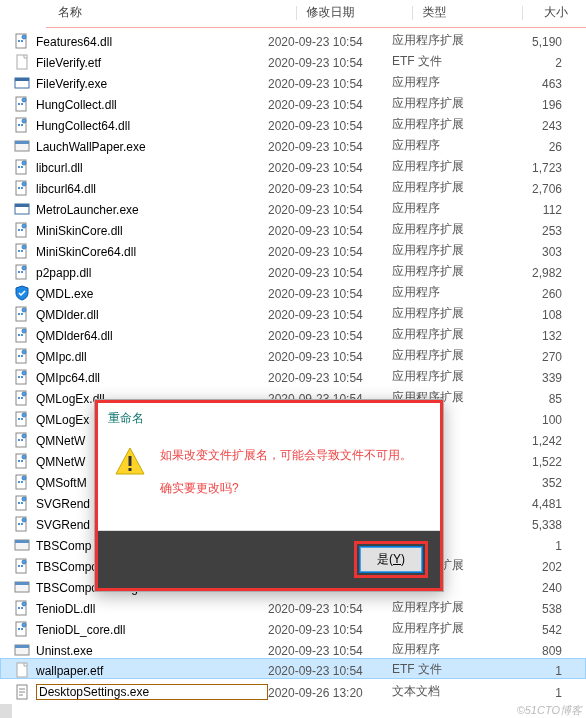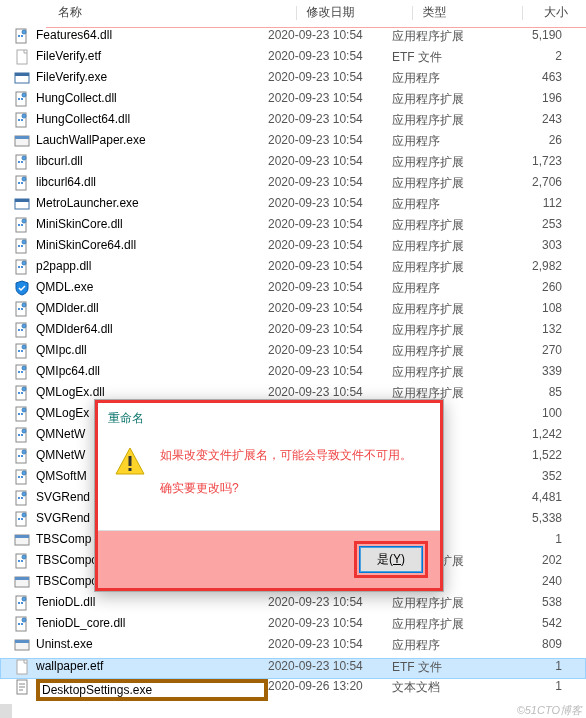--- a/index.html
+++ b/index.html
@@ -5,37 +5,37 @@
 * { box-sizing: border-box; margin: 0; padding: 0; }
 body { font-family: "Microsoft YaHei", "Segoe UI", sans-serif; font-size: 12px; background: #fff; color: #000; width: 586px; height: 718px; overflow: hidden; position: relative; }
 .header { display: flex; border-bottom: 1px solid #fca5a5; padding: 4px 7px 6px 2px; color: #444; margin-left: 46px; }
 .header .col { padding-left: 10px; }
 .header .sep { width: 1px; background: #e0e0e0; height: 14px; align-self: center; }
 .col-name { width: 268px; }
 .col-date { width: 124px; }
 .col-type { width: 118px; }
 .col-size { width: 60px; text-align: center; }
 .rows { }
-.row { display: flex; align-items: flex-start; height: 21px; padding-left: 14px; }
+.row { display: flex; align-items: flex-end; height: 21px; padding-left: 14px; }
 .row.selected { background: #cce8ff; border: 1px solid #99d1ff; padding-left: 13px; height: 21px; }
-.row.editing .fname { border: 4px solid #a16207; background: #fff; padding: 0 2px; }
+.row.editing .fname { border: 1px solid #a16207; background: #fff; padding: 0 2px; }
 .icon { width: 16px; height: 16px; display: inline-flex; align-items: center; justify-content: center; margin-right: 6px; flex-shrink: 0; }
 .icon svg { width: 16px; height: 16px; }
 .fname { width: 232px; overflow: hidden; white-space: nowrap; }
 .fdate { width: 124px; color: #555; }
 .ftype { width: 118px; color: #555; }
 .fsize { width: 52px; text-align: right; color: #555; }
 .dialog { position: absolute; left: 94px; top: 399px; width: 350px; background: #fff; box-shadow: 0 4px 16px rgba(0,0,0,0.3); border: 1px solid #aaa; }
 .dialog-frame { border: 3px solid #e33; }
 .dtitle { padding: 7px 10px; font-size: 12px; color: #0f766e; }
 .dbody { display: flex; padding: 12px 16px 18px 16px; gap: 14px; }
 .dicon { width: 32px; height: 32px; flex-shrink: 0; display:flex; align-items:center; justify-content:center; }
 .dtext { font-size: 12px; line-height: 1.6; color: #ef4444; }
 .dtext p { margin-bottom: 14px; }
-.dfooter { background: #fca5a5; padding: 10px 12px; display: flex; justify-content: flex-end; gap: 8px; border-top: 1px solid #ddd; }
+.dfooter { background: #404040; padding: 10px 12px; display: flex; justify-content: flex-end; gap: 8px; border-top: 1px solid #ddd; }
 .btn { min-width: 64px; padding: 4px 12px; font-size: 12px; background: #e8e8e8; border: 1px solid #acacac; cursor: pointer; }
 .btn u { text-decoration: underline; }
 .btn-frame { border: 3px solid #e33; padding: 2px; }
 .btn-yes { background: #e1e1e1; border: 1px solid #0078d7; box-shadow: inset 0 0 0 1px #4ca0e0; }
 .watermark { position: absolute; right: 4px; bottom: 0; font-size: 11px; color: #bbb; font-style: italic; }
 .scroll-hint { position: absolute; left: 0; bottom: 0; width: 12px; height: 14px; background: #ddd; }
 </style>
 </head>
 <body>
 

